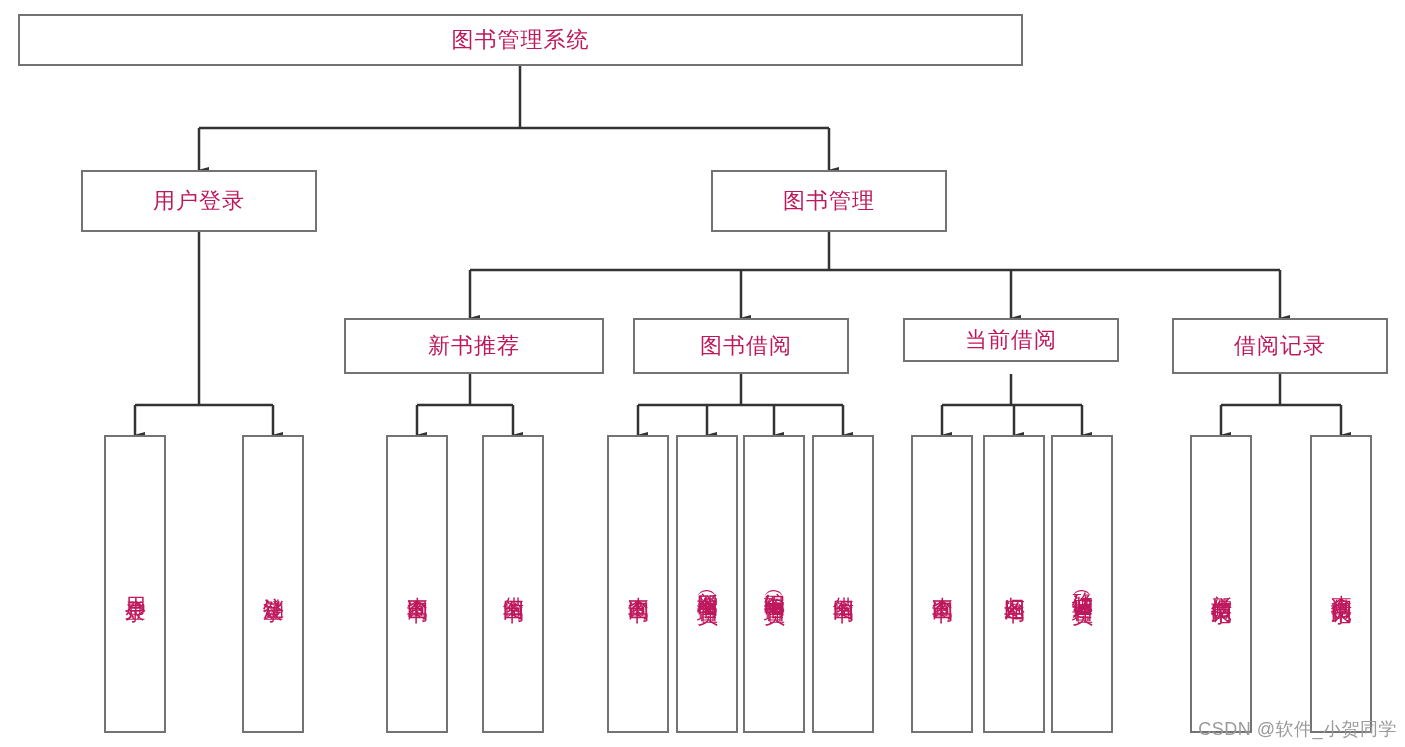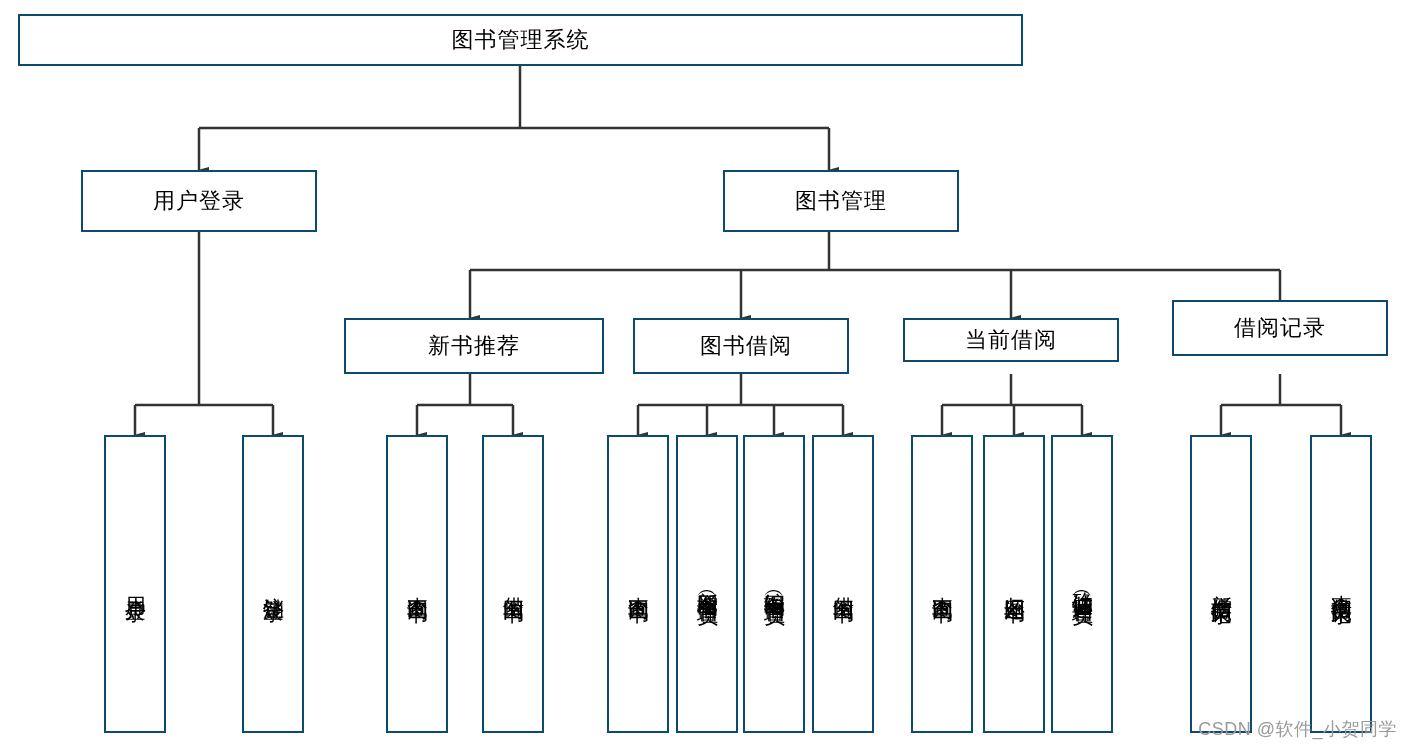--- a/index.html
+++ b/index.html
@@ -13,26 +13,26 @@
   #canvas {
     position: relative;
     width: 1405px;
     height: 747px;
     background: #ffffff;
     overflow: hidden;
   }
   .node {
     position: absolute;
     box-sizing: border-box;
-    border: 2px solid #0c4a6e;
+    border: 2px solid #737373;
     background: #ffffff;
     display: flex;
     align-items: center;
     justify-content: center;
-    color: #000000;
+    color: #be185d;
   }
   .node.horiz {
     font-size: 22px;
     letter-spacing: 1px;
   }
   .node.vert {
     font-size: 21px;
   }
   .vlabel {
     writing-mode: vertical-rl;
@@ -110,33 +110,33 @@
       </g>
   </svg>
 
   <div id="nodes-layer">
       <div class="node horiz" style="left: 18px; top: 14px; width: 1005px; height: 52px;">
         <span>图书管理系统</span>
       </div>
       <div class="node horiz" style="left: 81px; top: 170px; width: 236px; height: 62px;">
         <span>用户登录</span>
       </div>
-      <div class="node horiz" style="left: 711px; top: 170px; width: 236px; height: 62px; margin-left: 12px;">
+      <div class="node horiz" style="left: 711px; top: 170px; width: 236px; height: 62px;">
         <span>图书管理</span>
       </div>
       <div class="node horiz" style="left: 344px; top: 318px; width: 260px; height: 56px;">
         <span>新书推荐</span>
       </div>
       <div class="node horiz" style="left: 633px; top: 318px; width: 216px; height: 56px; padding-left: 10px;">
         <span>图书借阅</span>
       </div>
       <div class="node horiz" style="left: 903px; top: 318px; width: 216px; height: 44px;">
         <span>当前借阅</span>
       </div>
-      <div class="node horiz" style="left: 1172px; top: 300px; width: 216px; height: 56px; font-family: Liberation Mono, monospace;">
+      <div class="node horiz" style="left: 1172px; top: 318px; width: 216px; height: 56px; font-family: Liberation Mono, monospace;">
         <span>借阅记录</span>
       </div>
       <div class="node vert" style="left: 104px; top: 435px; width: 62px; height: 298px;">
         <span class="vlabel">用户登录</span>
       </div>
       <div class="node vert" style="left: 242px; top: 435px; width: 62px; height: 298px;">
         <span class="vlabel">注销登录</span>
       </div>
       <div class="node vert" style="left: 386px; top: 435px; width: 62px; height: 298px;">
         <span class="vlabel">查询图书</span>

